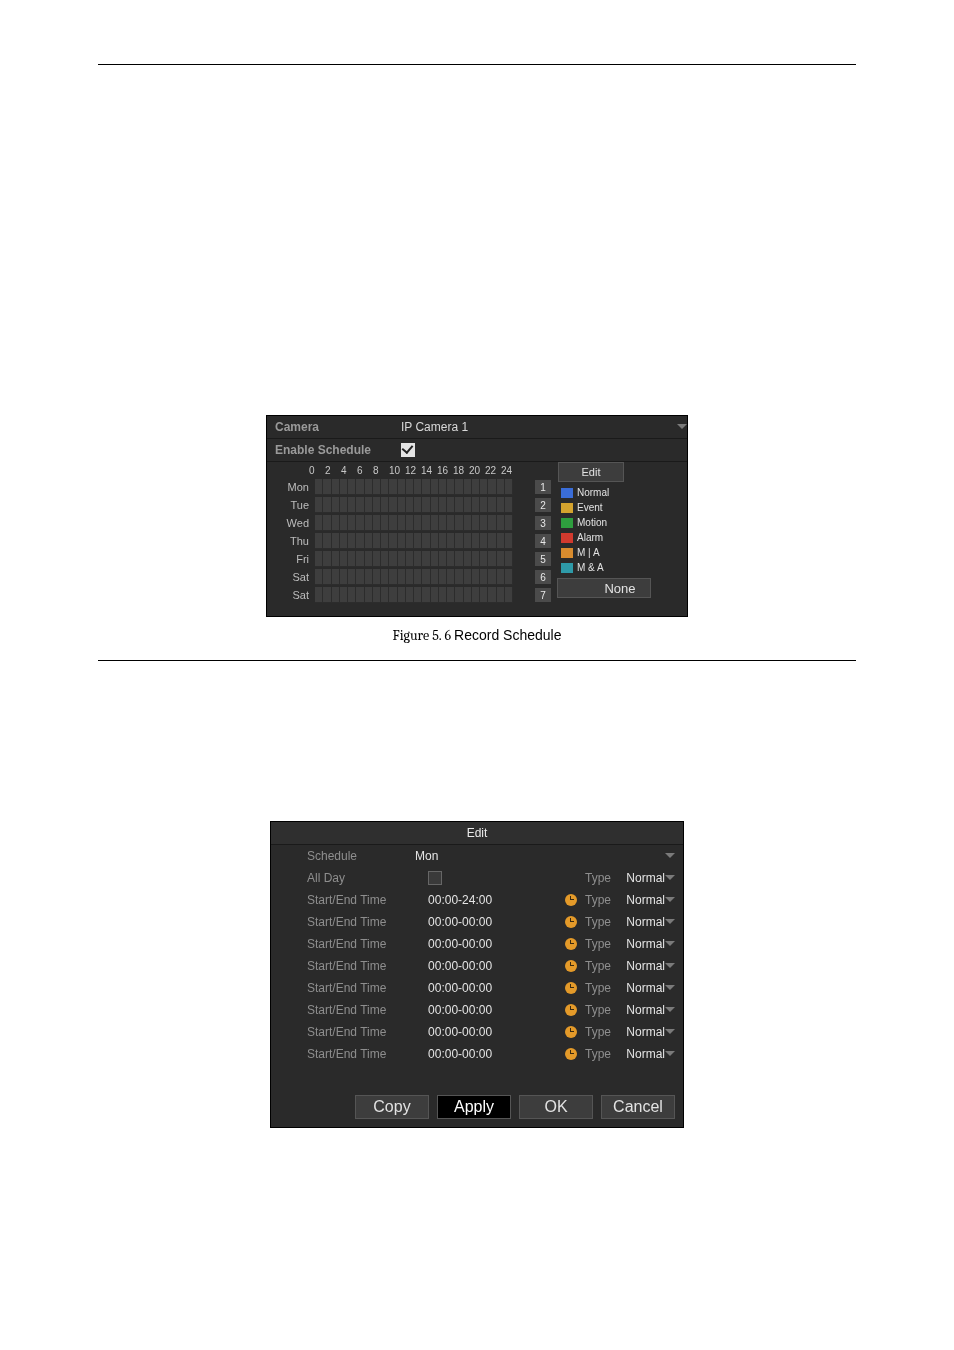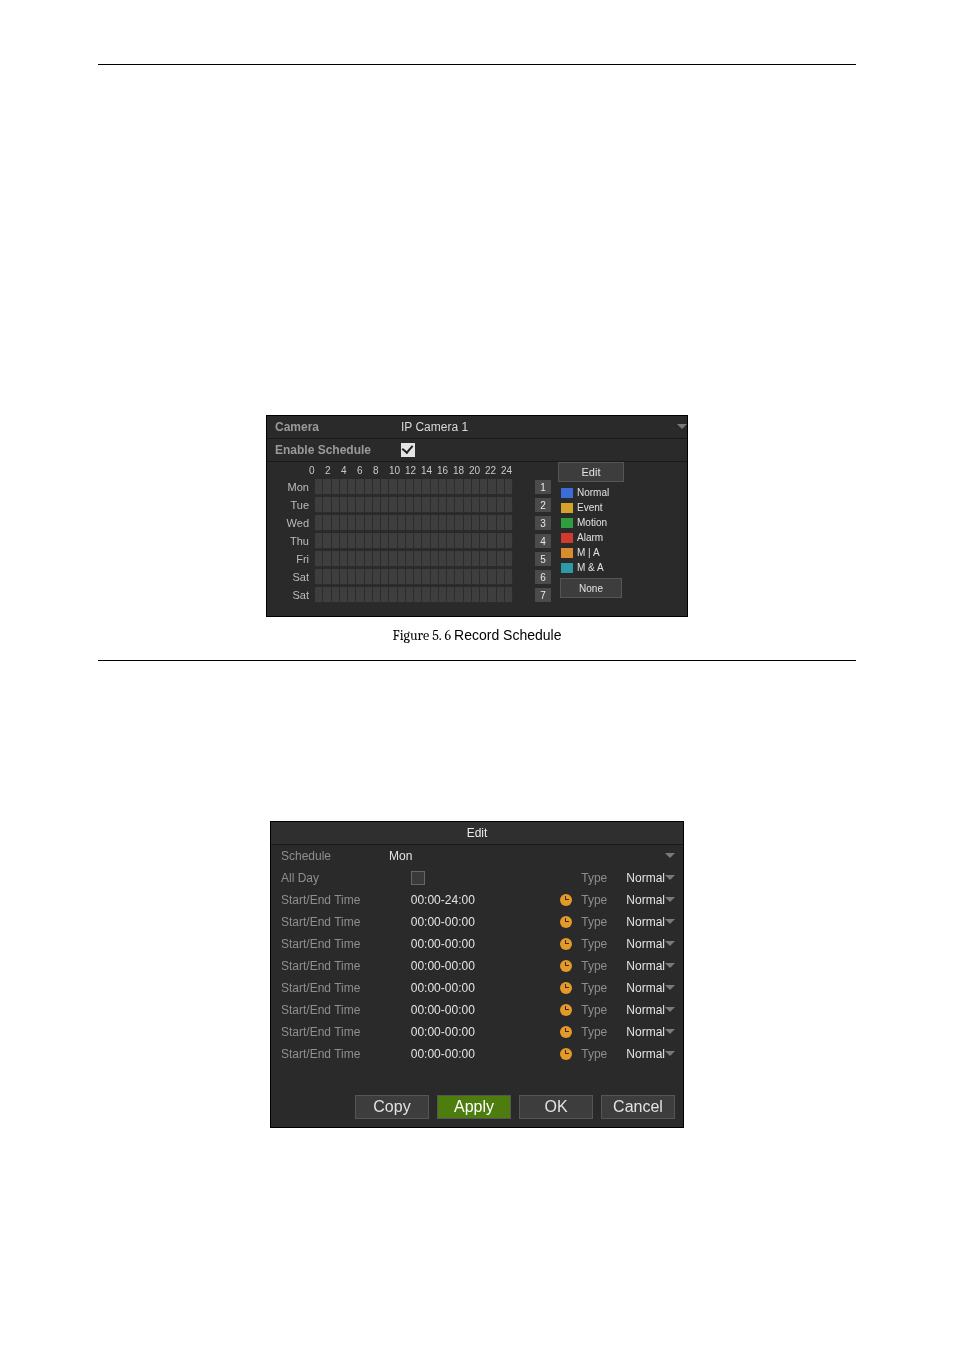--- a/index.html
+++ b/index.html
@@ -44,34 +44,34 @@
   .grid-right{width:68px;padding-top:0;}
   .editbtn{width:64px;height:18px;margin:0 auto 3px auto;background:#3d3d3d;color:#e2e2e2;display:flex;align-items:center;justify-content:center;font-size:11px;border:1px solid #555;}
   .legend{display:flex;align-items:center;height:15px;padding-left:4px;gap:4px;color:#e2e2e2;font-size:10px;}
   .legend i{width:12px;height:10px;display:inline-block;}
   .lg-normal{background:#3a6dd8;}
   .lg-event{background:#d4a32e;}
   .lg-motion{background:#2e9e3e;}
   .lg-alarm{background:#d23a2e;}
   .lg-mia{background:#d98c2e;}
   .lg-maa{background:#2e9aa8;}
-  .nonebtn{width:60px;height:18px;margin:3px auto 0 auto;background:#3d3d3d;color:#e2e2e2;display:flex;align-items:center;justify-content:center;font-size:10px;border:1px solid #555;}
+  .nonebtn{width:60px;height:18px;margin:3px auto 0 auto;background:#3d3d3d;color:#e2e2e2;display:flex;align-items:center;justify-content:center;font-size:13px;border:1px solid #555;padding-left:32px;}
 
   
   #f2{width:412px;}
   #f2 .titlebar{height:22px;display:flex;align-items:center;justify-content:center;color:#eaeaea;background:#2f2f2f;border-bottom:1px solid #1a1a1a;font-size:12px;}
-  #f2 .erow{display:flex;align-items:center;height:22px;}
+  #f2 .erow{display:flex;align-items:center;height:22px;padding-left:26px;}
   #f2 .c1{width:108px;padding-left:10px;color:#8e8e8e;}
   #f2 .c2{width:150px;color:#e4e4e4;display:flex;align-items:center;margin-left:24px;}
   #f2 .c3{width:18px;display:flex;align-items:center;justify-content:center;}
   #f2 .c4{width:46px;color:#8e8e8e;padding-left:6px;}
   #f2 .c5{flex:1;display:flex;align-items:center;justify-content:space-between;padding-right:8px;color:#e4e4e4;}
   #f2 .btnbar{height:54px;display:flex;align-items:flex-end;justify-content:flex-end;padding:0 8px 8px 8px;gap:8px;}
   #f2 .btn{width:72px;height:22px;background:#3d3d3d;border:1px solid #555;color:#e2e2e2;display:flex;align-items:center;justify-content:center;font-size:16px;}
-  #f2 .btn.primary{background:#4d7c0f;color:#fff;}
+  #f2 .btn.primary{background:#000000;color:#fff;}
 </style>
 </head>
 <body>
 
 <div class="page">
   <hr class="hr hr-top">
 
   <div id="f1" class="dark fig">
 
     <div class="toprow">

